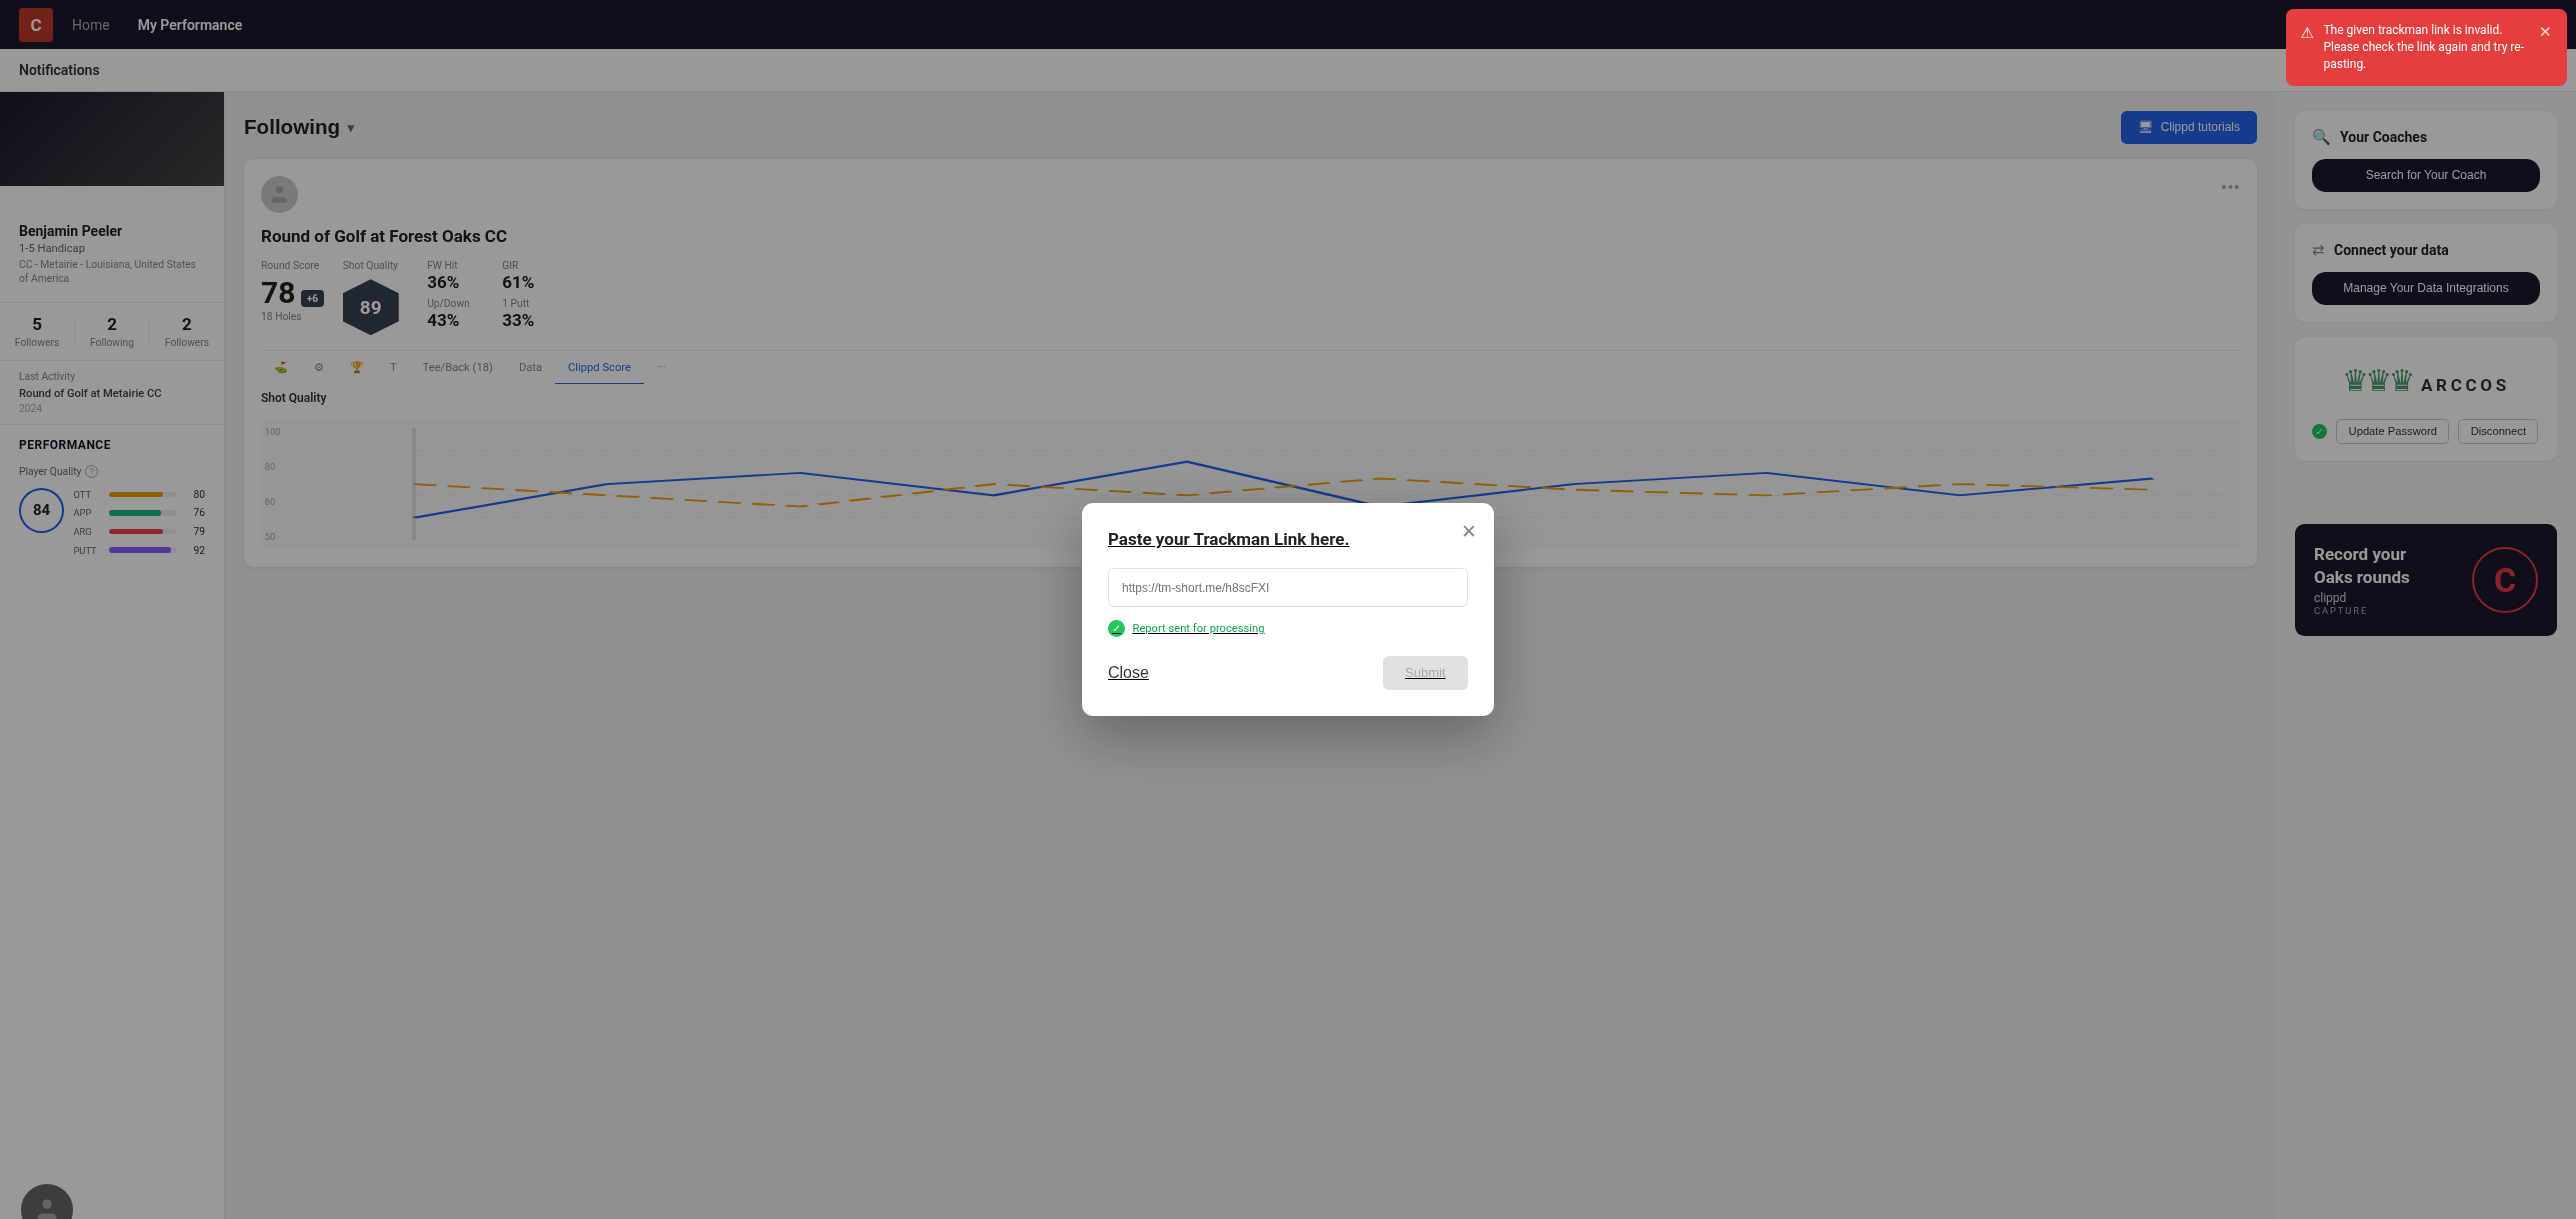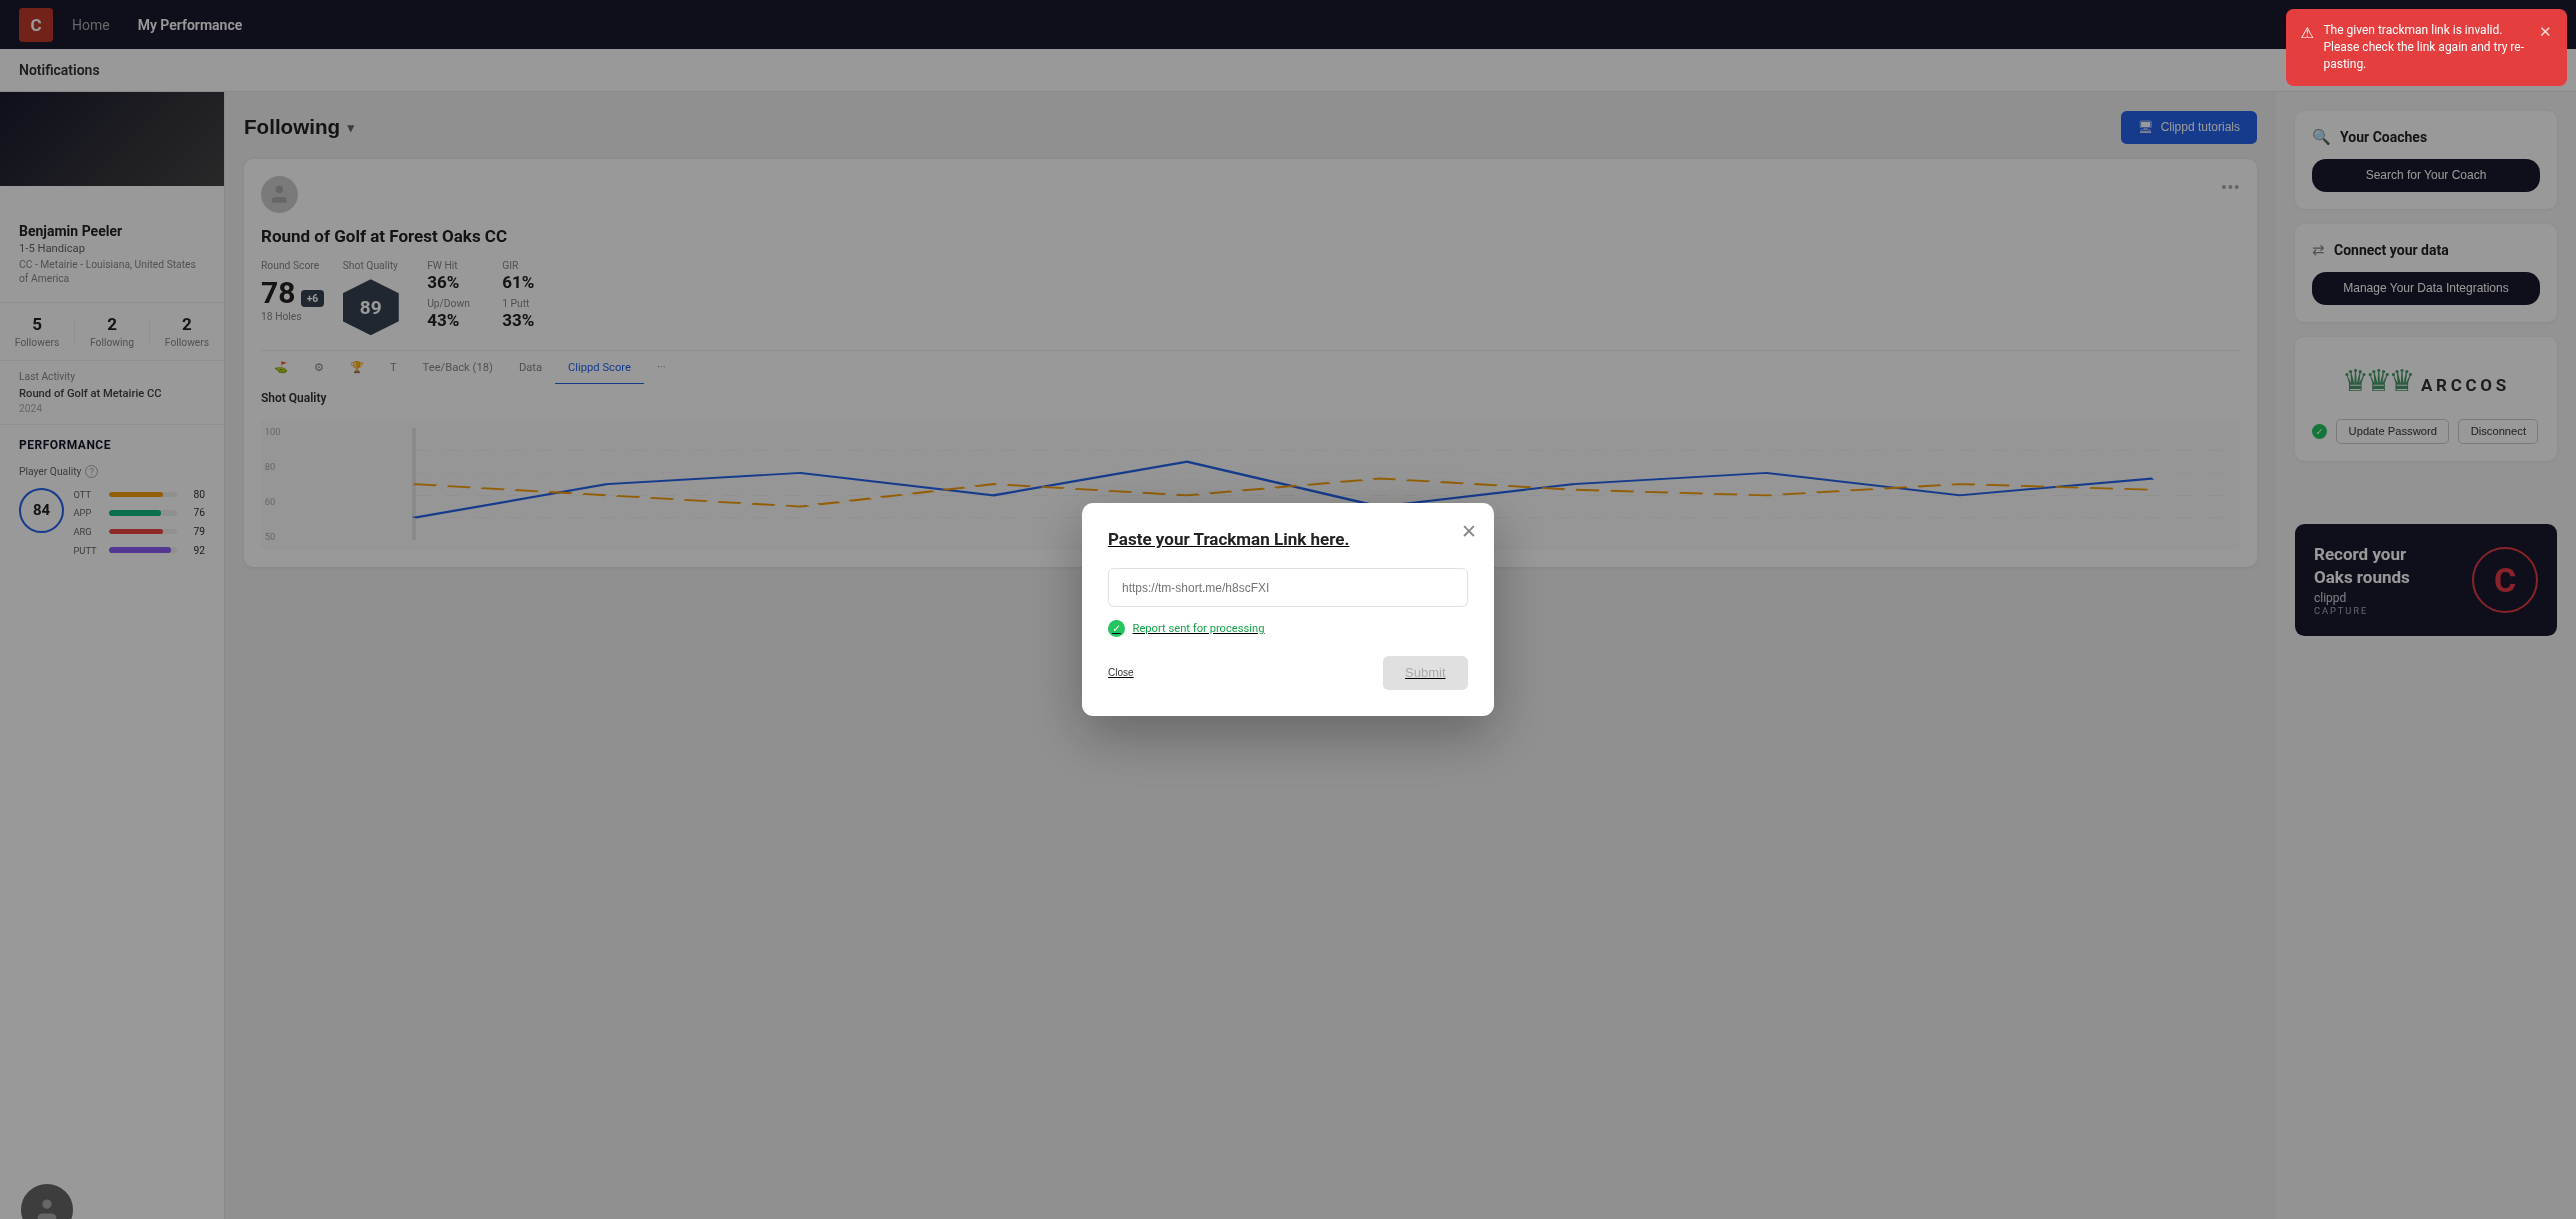--- a/index.html
+++ b/index.html
@@ -695,21 +695,21 @@
     }
     .modal-footer {
       display: flex;
       align-items: center;
       justify-content: space-between;
     }
     .close-btn {
       background: none;
       border: none;
       color: #333;
-      font-size: 10px;
+      font-size: 16px;
       cursor: pointer;
       font-weight: 500;
     }
     .submit-btn {
       background: #e0e0e0;
       color: #aaa;
       border: none;
       border-radius: 5.6px;
       padding: 9.4px 22.5px;
       font-size: 13px;

